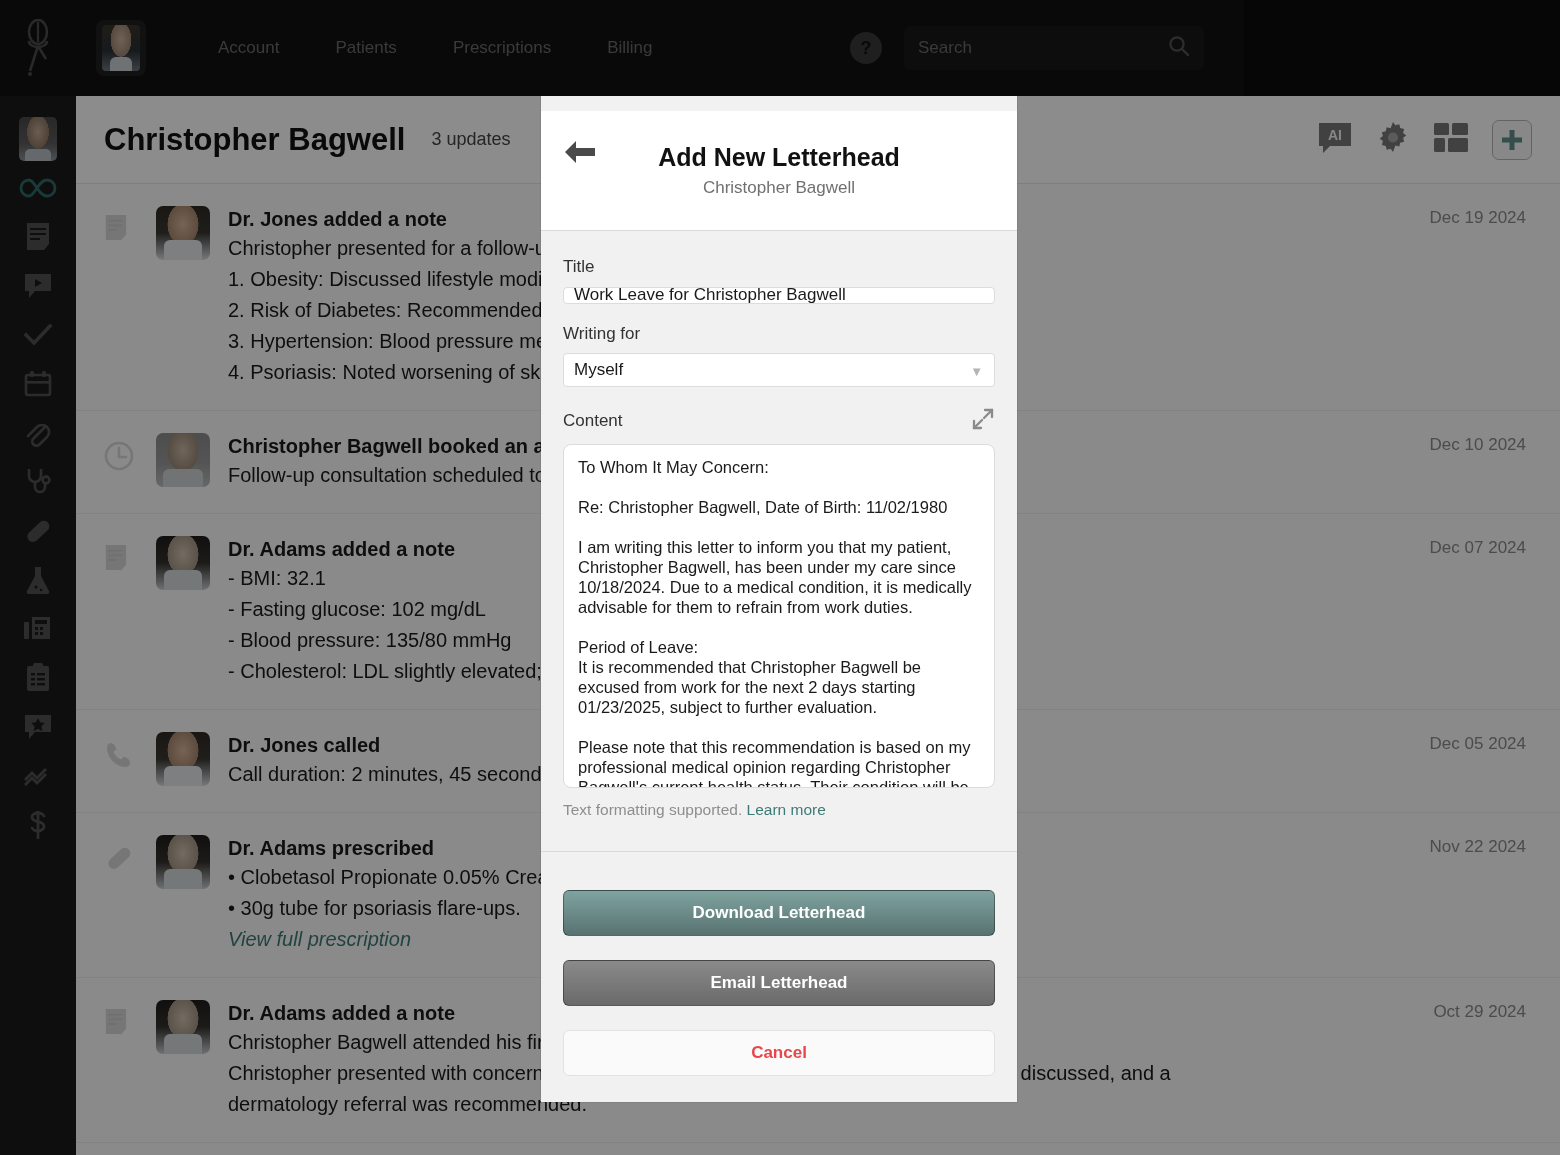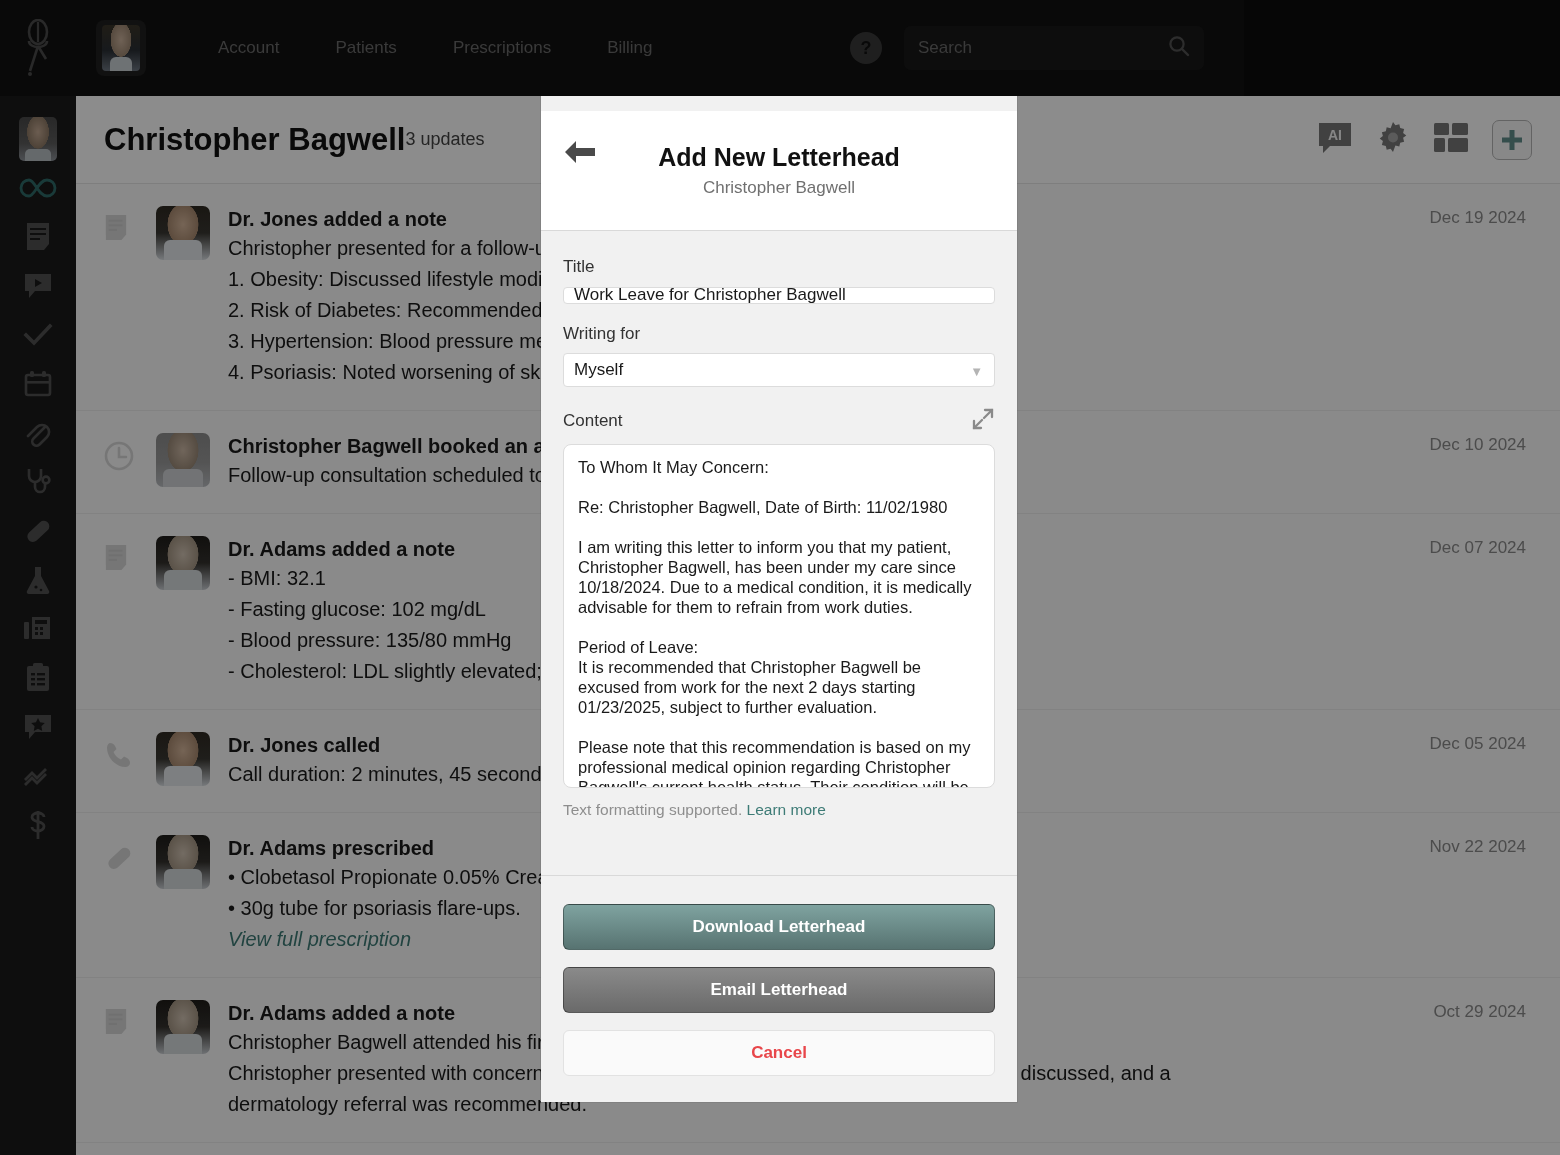--- a/index.html
+++ b/index.html
@@ -87,21 +87,21 @@
   .main {
     position: absolute; top: 96px; left: 76px;
     width: 1484px; height: 1059px;
     background: #fbfbfb;
   }
   .main-header {
     height: 88px; display: flex; align-items: center; padding: 0 28px;
     border-bottom: 1px solid #e6e6e6; background:#fff;
   }
   .main-title { font-size: 31px; font-weight: bold; color: #111; }
-  .main-sub { font-size: 18px; color: #444; }
+  .main-sub { font-size: 18px; color: #444; margin-left: 26px; }
   .header-icons { margin-left: auto; display: flex; align-items: center; gap: 24px; }
   .header-icons svg { opacity: .75; }
   .add-box {
     width: 40px; height: 40px; border: 1px solid #b5b5b5; border-radius: 7px;
     display:flex; align-items:center; justify-content:center; background:#f7f7f7;
   }
 
   .tl-row {
     display: flex; padding: 22px 28px 22px 28px;
     border-bottom: 1px solid #ededed; position: relative;
@@ -187,22 +187,22 @@
     background: #fff; border: 1px solid #dcdcdc; border-radius: 8px;
     padding: 12px 14px; overflow: hidden;
     font-size: 16.5px; line-height: 20px; color: #1a1a1a;
     white-space: pre-wrap;
   }
   .hint { margin-top: 13px; font-size: 15.5px; color: #8e8e8e; }
   .hint a { color: #3d7b76; text-decoration: none; }
 
   .modal-foot {
     border-top: 1px solid #d9d9d9;
-    padding: 28px 22px 26px 22px;
-    display: flex; flex-direction: column; gap: 17px;
+    padding: 38px 22px 26px 22px;
+    display: flex; flex-direction: column; gap: 24px;
     background: #f1f1f1;
   }
   .btn {
     height: 46px; border-radius: 6px; border: 1px solid rgba(0,0,0,.35);
     font-size: 17px; font-weight: bold; color: #fff;
     display: flex; align-items: center; justify-content: center;
     font-family: "Liberation Sans", sans-serif; cursor: pointer;
   }
   .btn-primary { background: linear-gradient(180deg,#7fa3a0 0%,#577371 100%); }
   .btn-secondary { background: linear-gradient(180deg,#8a8a8a 0%,#6a6a6a 100%); }

